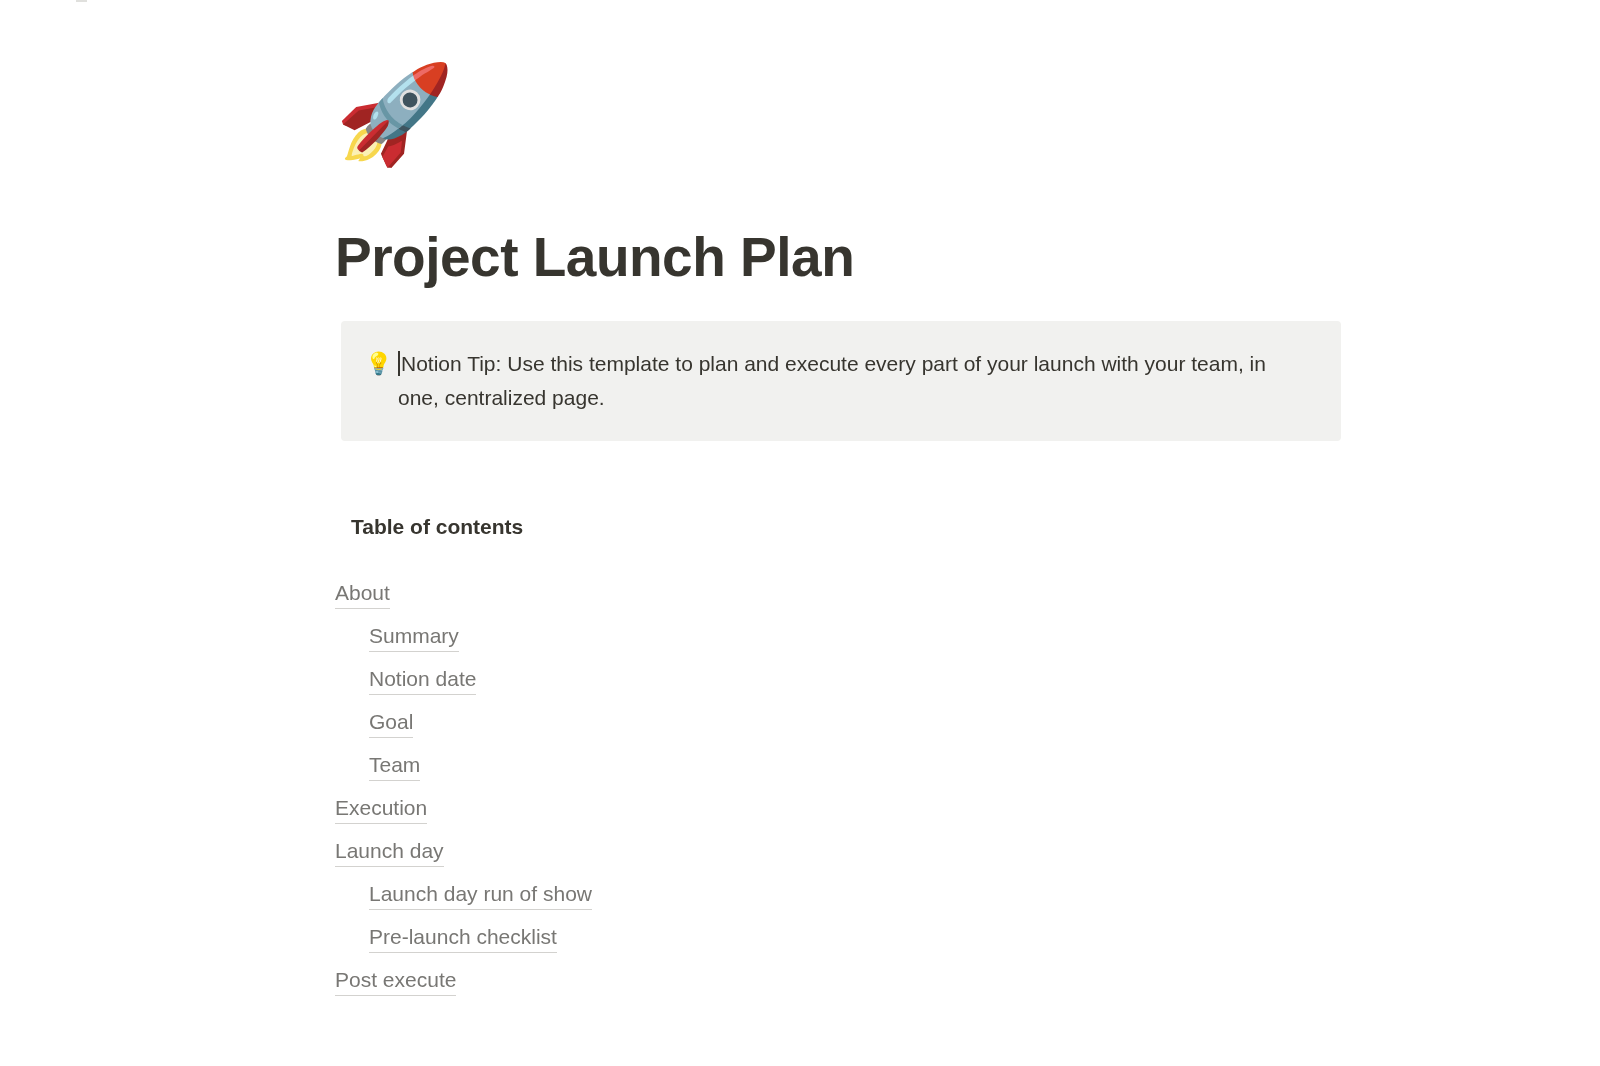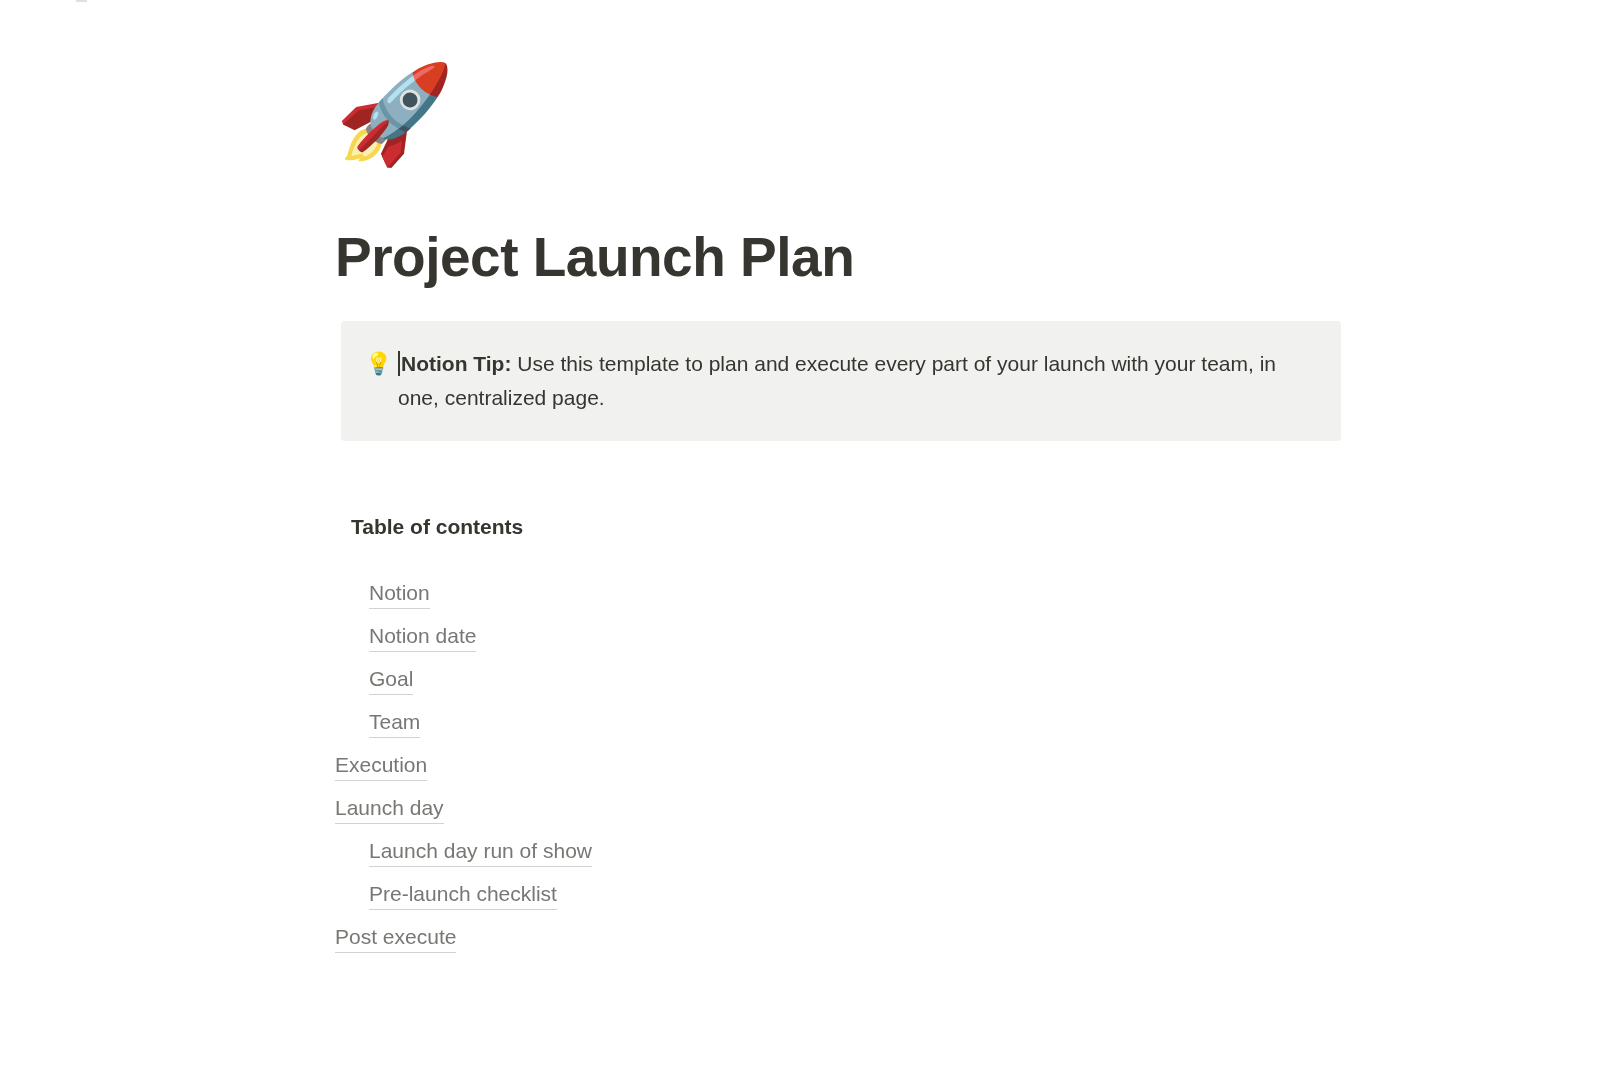--- a/index.html
+++ b/index.html
@@ -89,21 +89,21 @@
   }
   .callout-text .caret {
     display: inline-block;
     width: 2px;
     height: 25px;
     background: #37352f;
     vertical-align: -5px;
     margin-right: 1px;
   }
   .callout-strong {
-    font-weight: 700;
+    font-weight: 400;
   }
 
   .toc-heading {
     margin: 16px;
     padding-top: 56px;
     font-size: 21px;
     line-height: 28px;
     font-weight: 700;
     color: #37352f;
   }
@@ -148,21 +148,22 @@
     <div class="callout">
       <div class="callout-icon">💡</div>
       <div class="callout-text">
         <span class="caret"></span><span class="callout-strong">Notion Tip:</span><span> Use this template to plan and execute every part of your launch with your team, in one, centralized page.</span>
       </div>
     </div>
 
     <h2 class="toc-heading">Table of contents</h2>
 
     <ul class="toc" id="toc-list">
-        <li class="toc-item level-2"><a class="toc-link">Notion</a></li>
+        <li class="toc-item level-1"><a class="toc-link">About</a></li>
+        <li class="toc-item level-2"><a class="toc-link">Summary</a></li>
         <li class="toc-item level-2"><a class="toc-link">Notion date</a></li>
         <li class="toc-item level-2"><a class="toc-link">Goal</a></li>
         <li class="toc-item level-2"><a class="toc-link">Team</a></li>
         <li class="toc-item level-1"><a class="toc-link">Execution</a></li>
         <li class="toc-item level-1"><a class="toc-link">Launch day</a></li>
         <li class="toc-item level-2"><a class="toc-link">Launch day run of show</a></li>
         <li class="toc-item level-2"><a class="toc-link">Pre-launch checklist</a></li>
         <li class="toc-item level-1"><a class="toc-link">Post execute</a></li>
       </ul>
 

